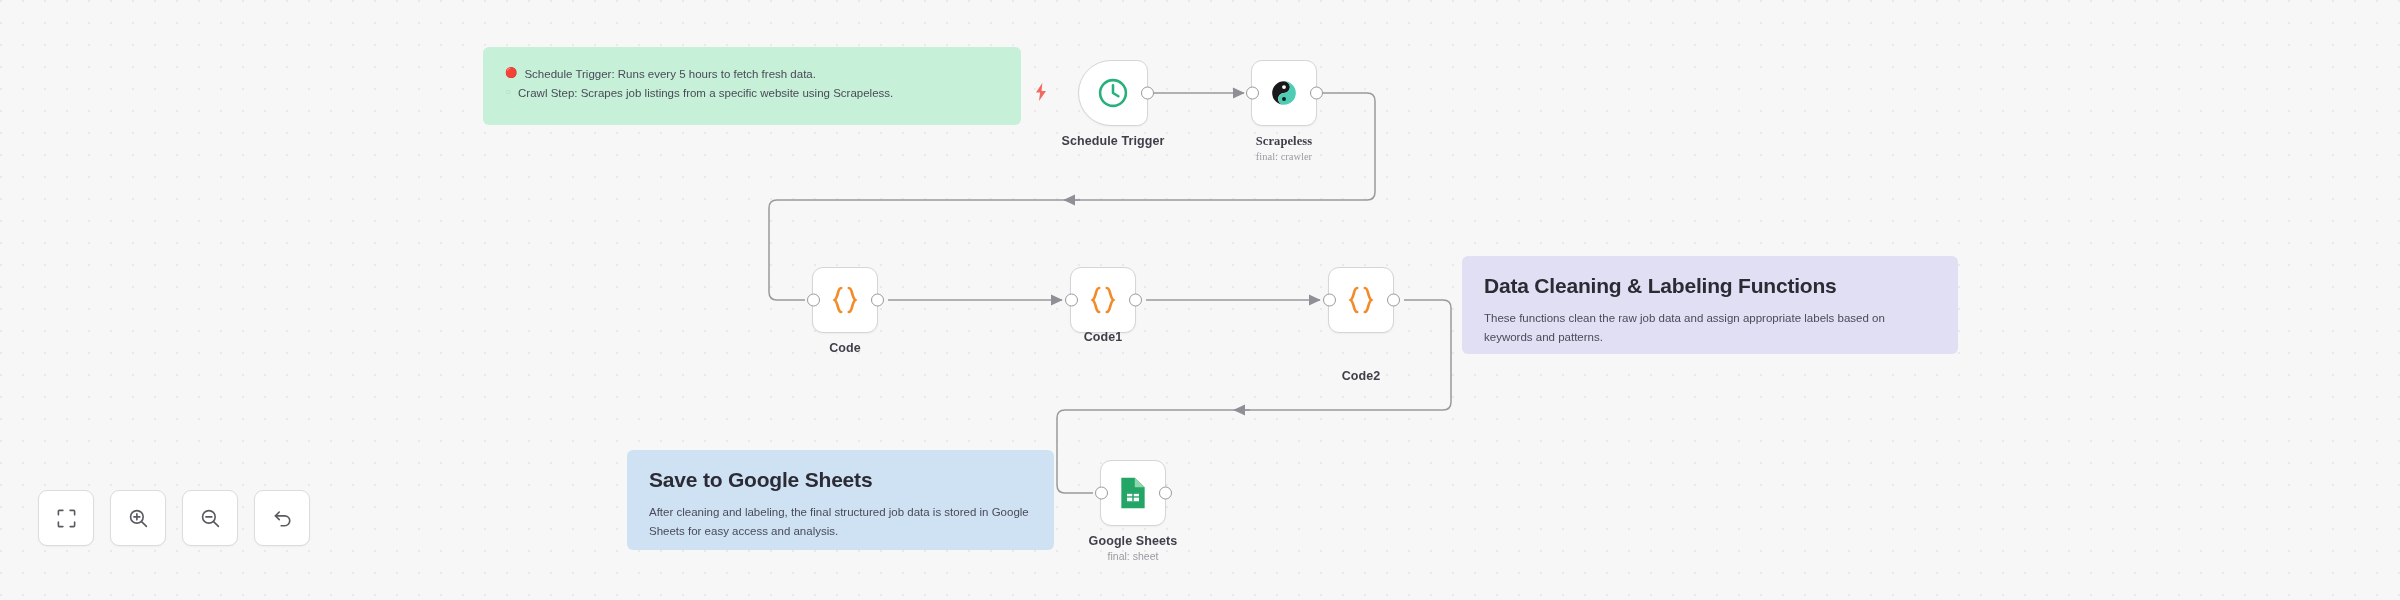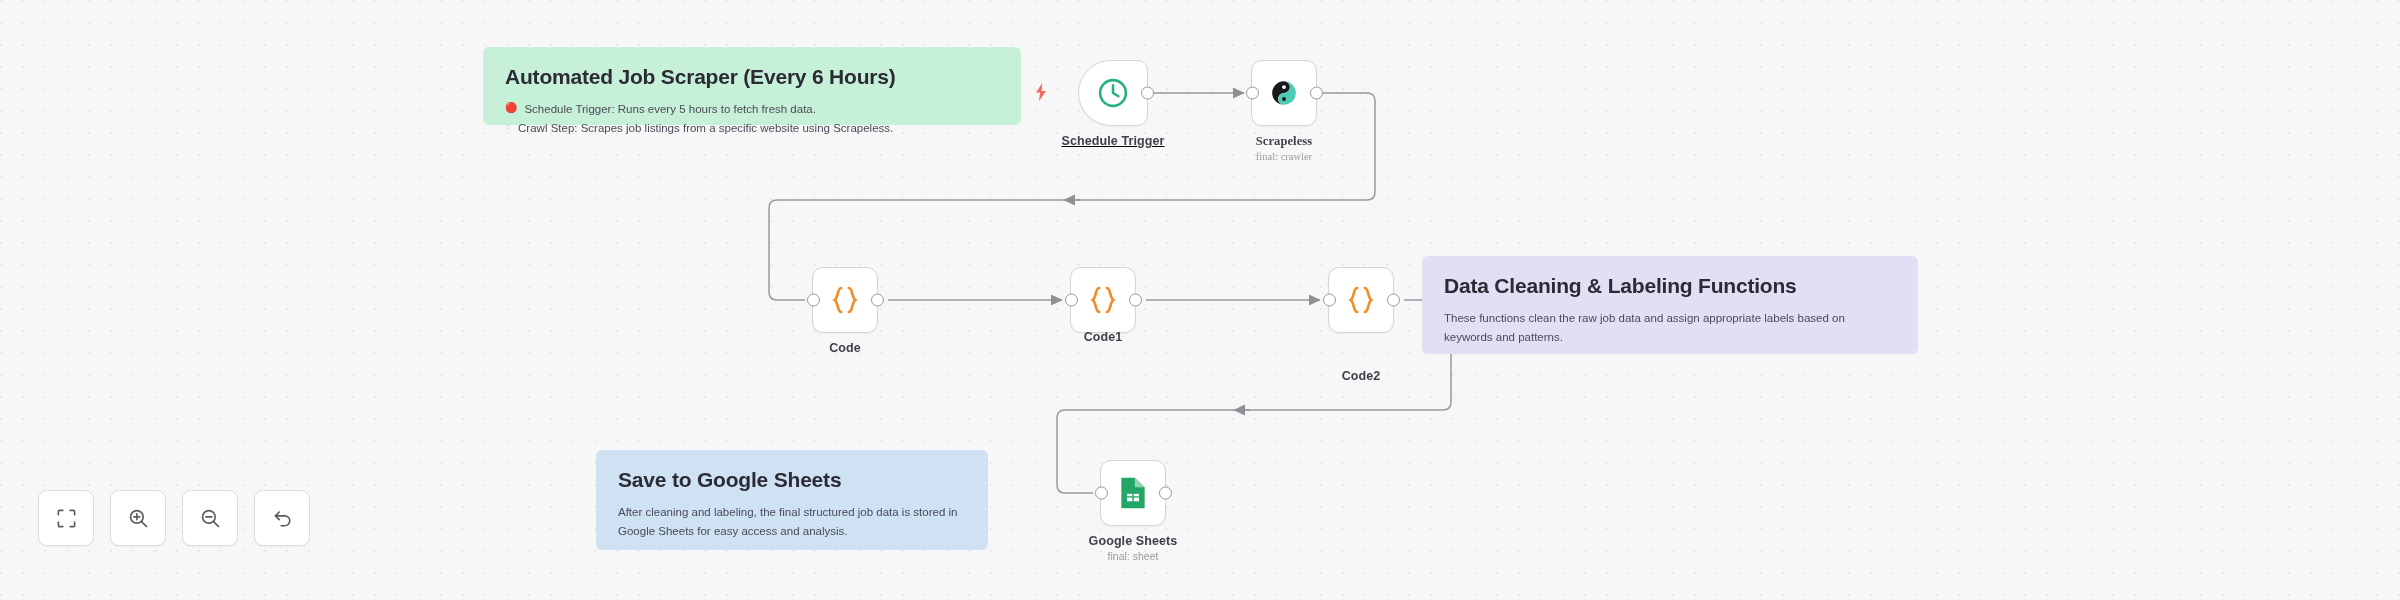--- a/index.html
+++ b/index.html
@@ -52,21 +52,21 @@
     display: flex;
     align-items: flex-start;
     gap: 7px;
   }
   .sticky .s-li .s-marker {
     flex: 0 0 auto;
     line-height: 1.62;
     font-size: 10px;
   }
   .note-green  { background: #c7f0d8; }
-  .note-purple { background: #e0dff3; }
+  .note-purple { background: #e0dff3; margin-left: 40px; }
   .note-blue   { background: #cfe2f3; }
 
   
   .node {
     position: absolute;
     box-sizing: border-box;
     background: #ffffff;
     border: 1.3px solid #d5d5d8;
     display: flex;
     align-items: center;
@@ -178,55 +178,54 @@
 
     <g>
       <path d="M1404,300 L1443,300 Q1451,300 1451,308 L1451,402
                Q1451,410 1443,410 L1065,410 Q1057,410 1057,418
                L1057,485 Q1057,493 1065,493 L1093,493" fill="none" stroke="#9a9a9e" stroke-width="1.5" stroke-linejoin="round"></path>
       <path d="M1250,410 L1234,410" fill="none" stroke="#9a9a9e" stroke-width="1.5" marker-end="url(#ah-l)"></path>
     </g>
   </svg>
 
   <div class="sticky note-green" style="left:483px; top:47px; width:538px; height:78px;">
-    <div class="s-title">Automated Job Scraper (Every 6 Hours)</div>
     <div class="s-body">
       <div class="s-li">
         <span class="s-marker">🔴</span>
         <span>Schedule Trigger: Runs every 5 hours to fetch fresh data.</span>
       </div>
       <div class="s-li">
         <span class="s-marker" style="color:#b9d8c4;">○</span>
         <span>Crawl Step: Scrapes job listings from a specific website using Scrapeless.</span>
       </div>
     </div>
   </div>
 
   <div class="sticky note-purple" style="left:1422px; top:256px; width:496px; height:98px;">
     <div class="s-title">Data Cleaning &amp; Labeling Functions</div>
     <div class="s-body" style="max-width:455px;">These functions clean the raw job data and assign appropriate labels based on keywords and patterns.</div>
   </div>
 
-  <div class="sticky note-blue" style="left:596px; top:450px; width:392px; height:100px;">
+  <div class="sticky note-blue" style="left:627px; top:450px; width:427px; height:100px;">
     <div class="s-title">Save to Google Sheets</div>
     <div class="s-body" style="max-width:385px;">After cleaning and labeling, the final structured job data is stored in Google Sheets for easy access and analysis.</div>
   </div>
 
   <svg class="bolt" style="left:1034px; top:83px;" viewBox="0 0 14 18" xmlns="http://www.w3.org/2000/svg">
     <path d="M8.3,0 L2,9.6 L6.1,9.6 L5,18 L12,7.9 L7.6,7.9 Z" fill="#f2695f"></path>
   </svg>
 
   <div class="node trigger" style="left:1078px; top:60px;">
     <svg width="34" height="34" viewBox="0 0 24 24">
       <circle cx="12" cy="12" r="9.1" fill="none" stroke="#26b07a" stroke-width="1.8"></circle>
       <path d="M12 6.6 L12 12 L15.8 14.3" fill="none" stroke="#26b07a" stroke-width="1.8" stroke-linecap="round" stroke-linejoin="round"></path>
     </svg>
     <span class="port out"></span>
   </div>
-  <div class="caption" style="left:1113px; top:134px;text-decoration:underline;">
+  <div class="caption" style="left:1113px; top:134px;">
     <div class="c-name">Schedule Trigger</div>
   </div>
 
   <div class="node std" style="left:1251px; top:60px;">
     <svg width="30" height="30" viewBox="0 0 32 32">
       <path d="M16 3.4 A12.6 12.6 0 0 0 16 28.6 A6.3 6.3 0 0 1 16 16 A6.3 6.3 0 0 0 16 3.4 Z" fill="#18181d"></path>
       <path d="M16 28.6 A12.6 12.6 0 0 0 16 3.4 A6.3 6.3 0 0 1 16 16 A6.3 6.3 0 0 0 16 28.6 Z" fill="#4ecdb4"></path>
       <circle cx="16" cy="9.7" r="2.1" fill="#ffffff"></circle>
       <circle cx="16" cy="22.3" r="2.1" fill="#18181d"></circle>
     </svg>

